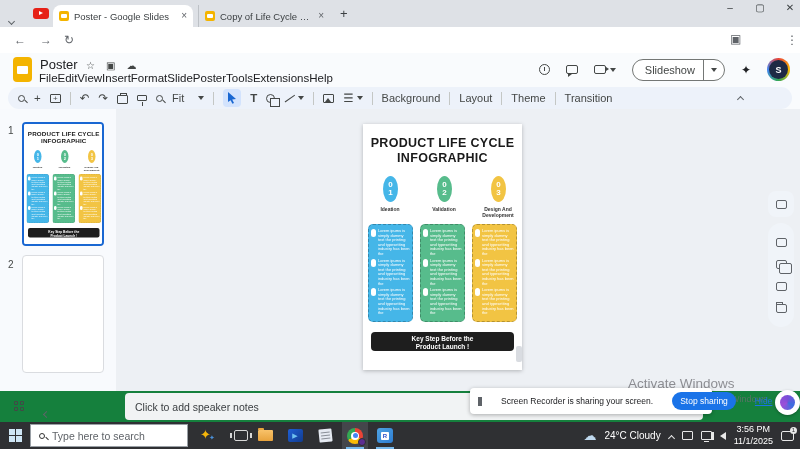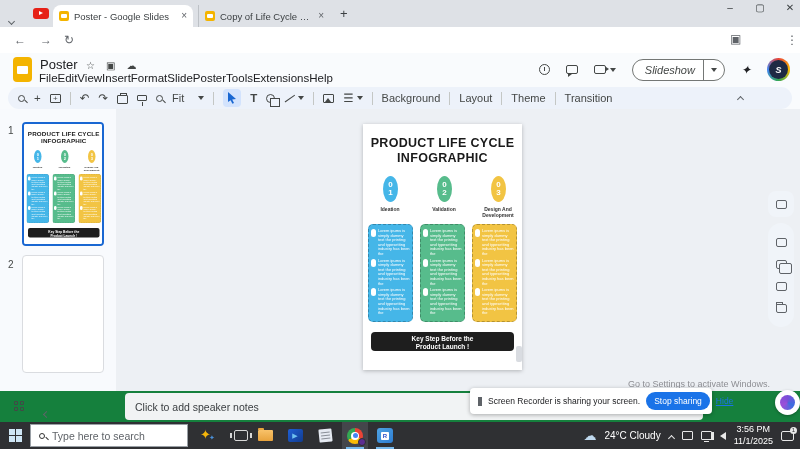--- a/index.html
+++ b/index.html
@@ -111,21 +111,21 @@
   
   .notesbar { position:absolute; left:0; top:338px; width:800px; height:31px; background:#15803d; }
   .grid-ico { position:absolute; left:14px; top:10px; width:10px; height:10px; display:grid; grid-template-columns:4px 4px; grid-template-rows:4px 4px; gap:1.5px; }
   .grid-ico span { border:1.2px solid #444746; border-radius:1px; }
   .notes-input { position:absolute; left:125px; top:2px; width:578px; height:27px; background:#F1F3F4; border-radius:4px; display:flex; align-items:center; padding:0 10px; font-size:10.5px; color:#3c4043; }
 
   
   .watermark { position:absolute; left:628px; top:376px; color:rgba(110,110,115,.75); z-index:40; }
   .watermark .l1 { font-size:13.5px; }
   .watermark .l2 { font-size:9px; margin-top:3px; }
-  .notif { position:absolute; left:470px; top:388px; width:242px; height:26px; background:#fff; border-radius:4px; box-shadow:0 1px 4px rgba(0,0,0,.3); display:flex; align-items:center; padding:0 8px; gap:6px; z-index:50; }
+  .notif { position:absolute; left:470px; top:388px; width:242px; height:26px; background:#fff; border-radius:4px; box-shadow:0 1px 4px rgba(0,0,0,.3); display:flex; align-items:center; padding:0 8px; gap:19px; z-index:50; }
   .pause-ico { width:6px; height:9px; border-left:2px solid #5f6368; border-right:2px solid #5f6368; }
   .notif-msg { font-size:8.5px; color:#202124; white-space:nowrap; }
   .stop-btn { background:#1A73E8; color:#fff; font-size:8.5px; border-radius:11px; padding:4px 8px; white-space:nowrap; }
   .hide-link { font-size:8.5px; color:#1A73E8; text-decoration:underline; }
   .float-widget { position:absolute; left:775px; top:390px; width:25px; height:25px; border-radius:50%; background:#fff; box-shadow:0 1px 3px rgba(0,0,0,.3); display:flex; align-items:center; justify-content:center; z-index:55; }
   .float-widget .blob { width:15px; height:15px; border-radius:50%; background:conic-gradient(#7B4FD8,#3B6FE0,#9C4FD8,#7B4FD8); }
 
   
   .taskbar { position:absolute; left:0; top:422px; width:800px; height:27px; background:#2F3033; display:flex; align-items:center; }
   .start { width:30px; height:27px; display:flex; align-items:center; justify-content:center; }
@@ -220,21 +220,21 @@
       <span>Edit</span>
       <span>View</span>
       <span>Insert</span>
       <span>Format</span>
       <span>Slide</span>
       <span>Poster</span>
       <span>Tools</span>
       <span>Extensions</span>
       <span>Help</span>
     </div>
-    <div class="hdr-right" style="gap:16px;padding-right:10px;font-style:italic;">
+    <div class="hdr-right" style="gap:16px;padding-right:10px;">
       <span class="clock-ico"></span>
       <span class="comment-ico"></span>
       <span style="display:flex;align-items:center;gap:4px;">
           <span class="cam-ico"></span>
           <span class="tri"></span>
         </span>
       <div class="btn-slideshow">
         <span class="lbl">Slideshow</span>
         <span class="dd">
             <span class="tri"></span>
@@ -449,20 +449,21 @@
           <span></span>
         </span>
       <span class="abs" style="left:44px;top:12px;"><span class="chv chv-left"></span></span>
       <div class="notes-input">
         <span>Click to add speaker notes</span>
       </div>
     </div>
   </div>
 
   <div class="watermark">
+    <div class="l1">Activate Windows</div>
     <div class="l2">Go to Settings to activate Windows.</div>
   </div>
 
   <div class="notif">
     <span class="pause-ico"></span>
     <span class="notif-msg">Screen Recorder is sharing your screen.</span>
     <span class="stop-btn">Stop sharing</span>
     <span class="hide-link">Hide</span>
   </div>
 

